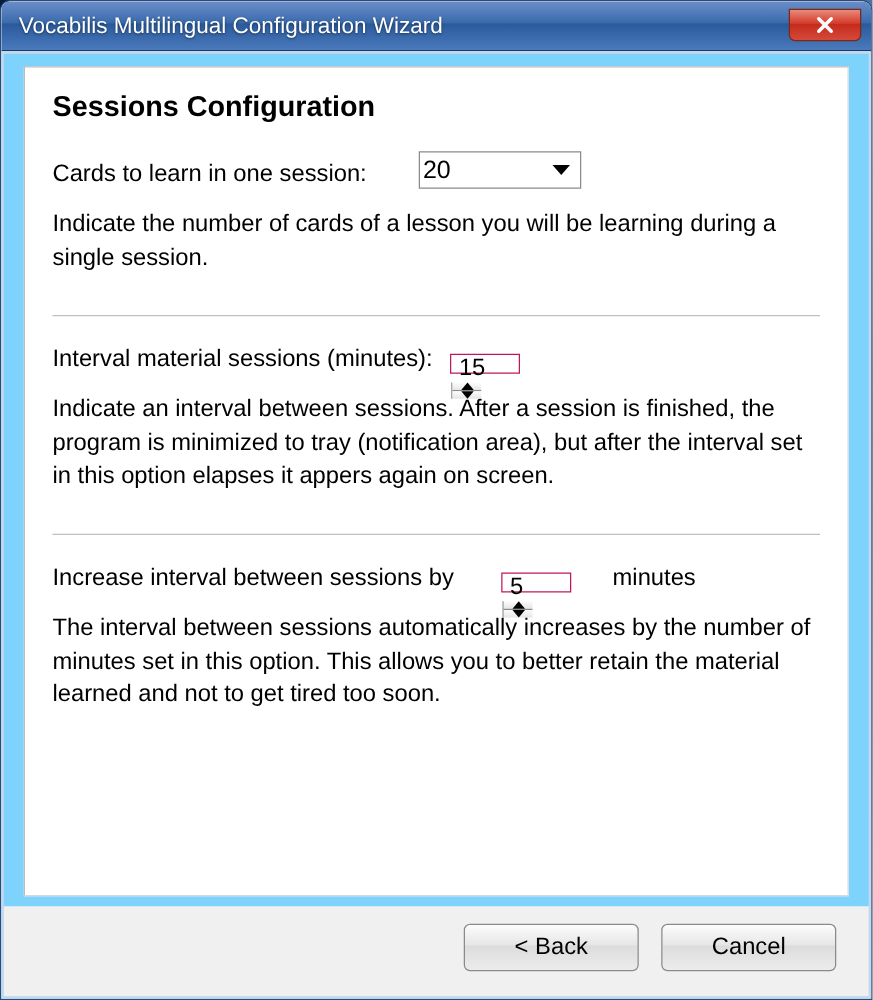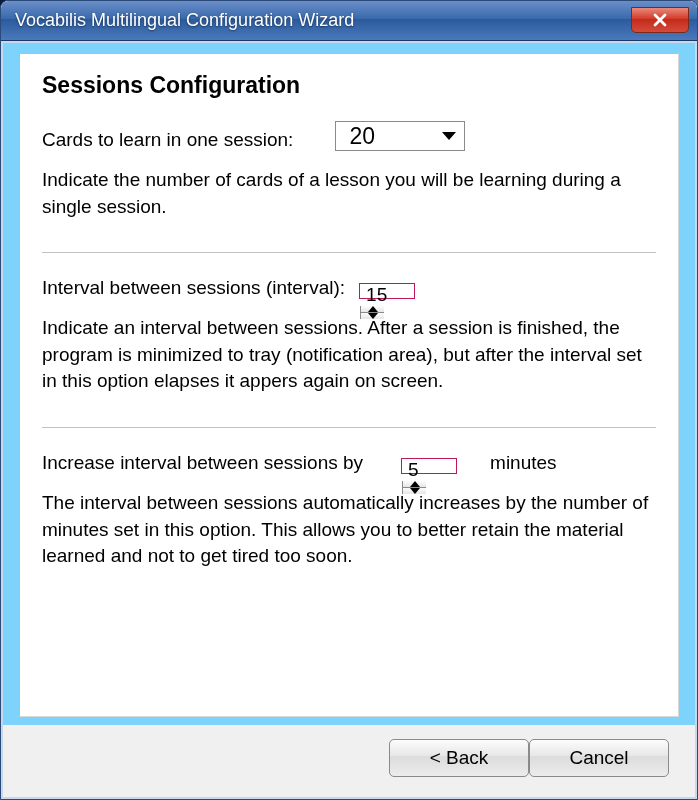--- a/index.html
+++ b/index.html
@@ -100,24 +100,24 @@
       margin: 18px 0 24px 0;
     }
 
     .combo {
       display: inline-flex;
       align-items: center;
       border: 1px solid #8a8a8a;
       background: #fff;
       height: 30px;
       width: 130px;
-      padding: 0 8px 0 13px;
+      padding: 0 8px 0 2px;
       justify-content: space-between;
       cursor: pointer;
-      font-size: 23px;
+      font-size: 20px;
     }
     .combo .arrow {
       width: 0; height: 0;
       border-left: 7px solid transparent;
       border-right: 7px solid transparent;
       border-top: 8px solid #000;
     }
 
     .spinner {
       display: inline-flex;
@@ -160,20 +160,21 @@
       border-left: 5px solid transparent;
       border-right: 5px solid transparent;
       border-top: 6px solid #000;
     }
 
     .suffix { margin-left: 19px; }
 
     .button-bar {
       display: flex;
       justify-content: flex-end;
+      gap: 18px;
       padding: 14px 26px 20px 16px;
       background: #f0f0f0;
     }
     .btn {
       min-width: 140px;
       height: 38px;
       display: flex;
       align-items: center;
       justify-content: center;
       font-size: 19px;
@@ -211,21 +212,21 @@
         <div class="combo">
           <span>20</span>
           <span class="arrow"></span>
         </div>
       </div>
       <div class="desc">Indicate the number of cards of a lesson you will be learning during a single session.</div>
 
       <hr class="sep">
 
       <div class="row">
-        <span class="label">Interval between sessions (interval):</span>
+        <span class="label">Interval material sessions (minutes):</span>
         <div class="spinner">
           <span class="spinval">15</span>
           <div class="spinbtns">
             <div class="sb">
                 <span class="tri-up"></span>
               </div>
             <div class="sb">
                 <span class="tri-down"></span>
               </div>
           </div>

